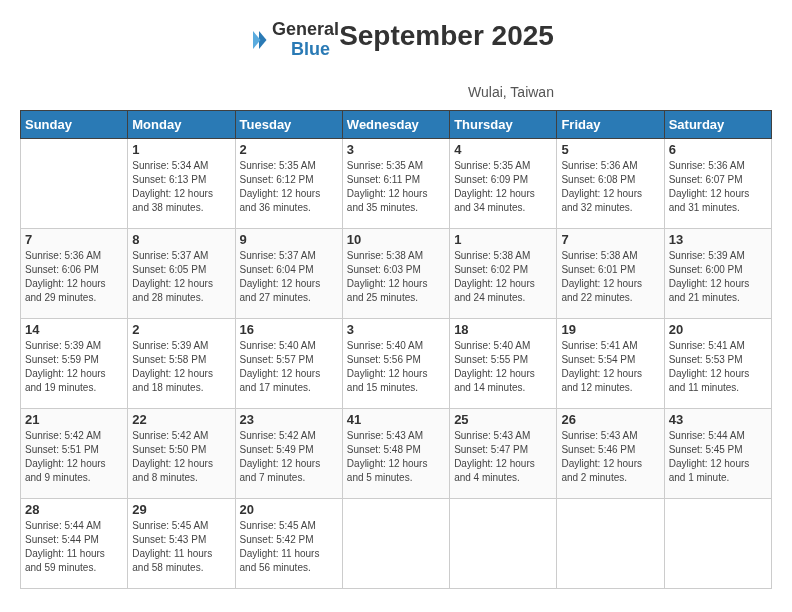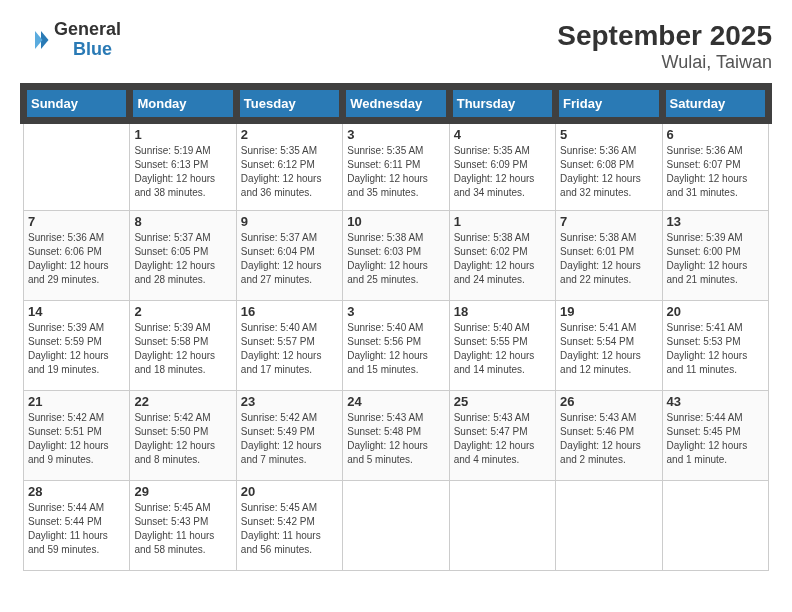--- a/index.html
+++ b/index.html
@@ -5,21 +5,21 @@
     * { box-sizing: border-box; margin: 0; padding: 0; }
     body {
       font-family: Arial, sans-serif;
       background: #fff;
       width: 792px;
       min-height: 612px;
       padding: 20px;
     }
     .header-area {
       display: flex;
-      justify-content: space-between;
+      justify-content: center;
       align-items: flex-start;
       margin-bottom: 10px;
     }
     .logo {
       display: flex;
       align-items: center;
       gap: 4px;
     }
     .logo-text {
       display: flex;
@@ -37,36 +37,37 @@
     }
     .title-area {
       text-align: right;
     }
     .month-title {
       font-size: 28px;
       font-weight: bold;
       color: #333;
     }
     .location {
-      font-size: 18px;
+      font-size: 14px;
       color: #555;
+      margin-top: 32px;
     }
     table {
       width: 100%;
       border-collapse: collapse;
       font-size: 11px;
     }
     thead th {
       background: #2a7ab5;
       color: #fff;
       padding: 6px 4px;
       text-align: left;
       font-size: 13px;
       font-weight: bold;
-      border: 7px solid #404040;
+      border: 1px solid #404040;
     }
     td {
       border: 1px solid #ccc;
       vertical-align: top;
       padding: 3px 4px;
       width: calc(100% / 7);
       min-height: 80px;
       height: 90px;
     }
     .day-num {
@@ -118,21 +119,21 @@
         <th>Thursday</th>
         <th>Friday</th>
         <th>Saturday</th>
       </tr>
   </thead>
   <tbody id="calendar-body">
   <tr>
         <td class="empty-cell"></td>
         <td>
           <span class="day-num">1</span>
-          <div class="day-info" style="white-space: pre-line;">Sunrise: 5:19 AM
+          <div class="day-info" style="white-space: pre-line;">Sunrise: 5:34 AM
 Sunset: 6:13 PM
 Daylight: 12 hours
 and 38 minutes.</div>
         </td>
         <td>
           <span class="day-num">2</span>
           <div class="day-info" style="white-space: pre-line;">Sunrise: 5:35 AM
 Sunset: 6:12 PM
 Daylight: 12 hours
 and 36 minutes.</div>
@@ -284,21 +285,21 @@
 and 8 minutes.</div>
         </td>
         <td>
           <span class="day-num">23</span>
           <div class="day-info" style="white-space: pre-line;">Sunrise: 5:42 AM
 Sunset: 5:49 PM
 Daylight: 12 hours
 and 7 minutes.</div>
         </td>
         <td>
-          <span class="day-num">24</span>
+          <span class="day-num">41</span>
           <div class="day-info" style="white-space: pre-line;">Sunrise: 5:43 AM
 Sunset: 5:48 PM
 Daylight: 12 hours
 and 5 minutes.</div>
         </td>
         <td>
           <span class="day-num">25</span>
           <div class="day-info" style="white-space: pre-line;">Sunrise: 5:43 AM
 Sunset: 5:47 PM
 Daylight: 12 hours

